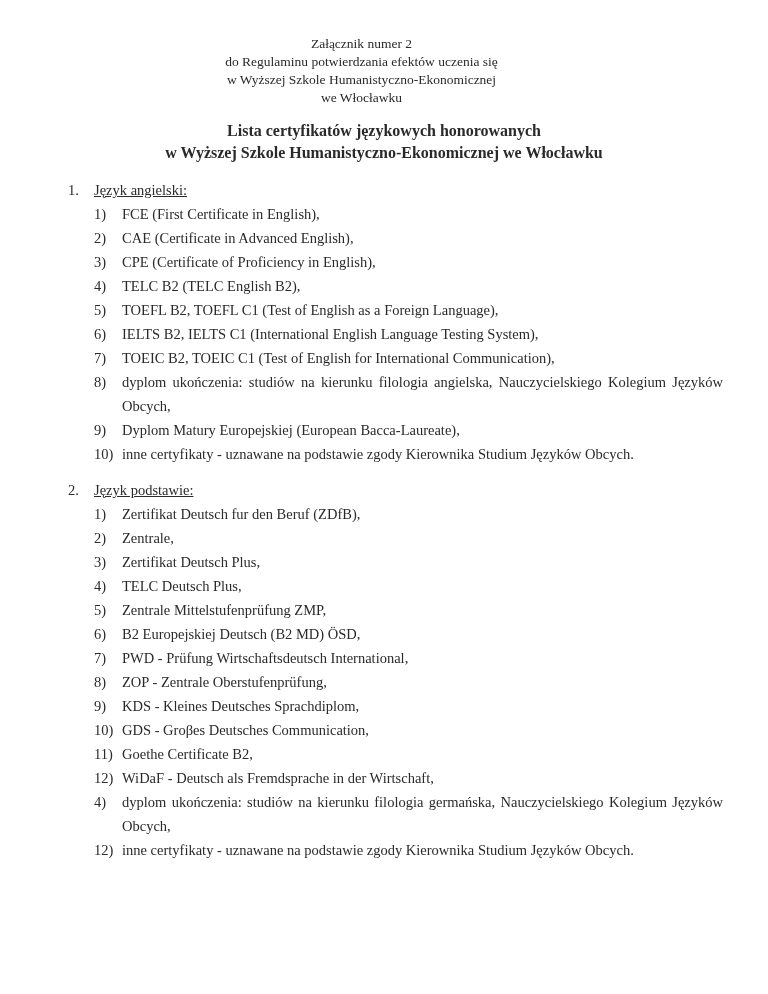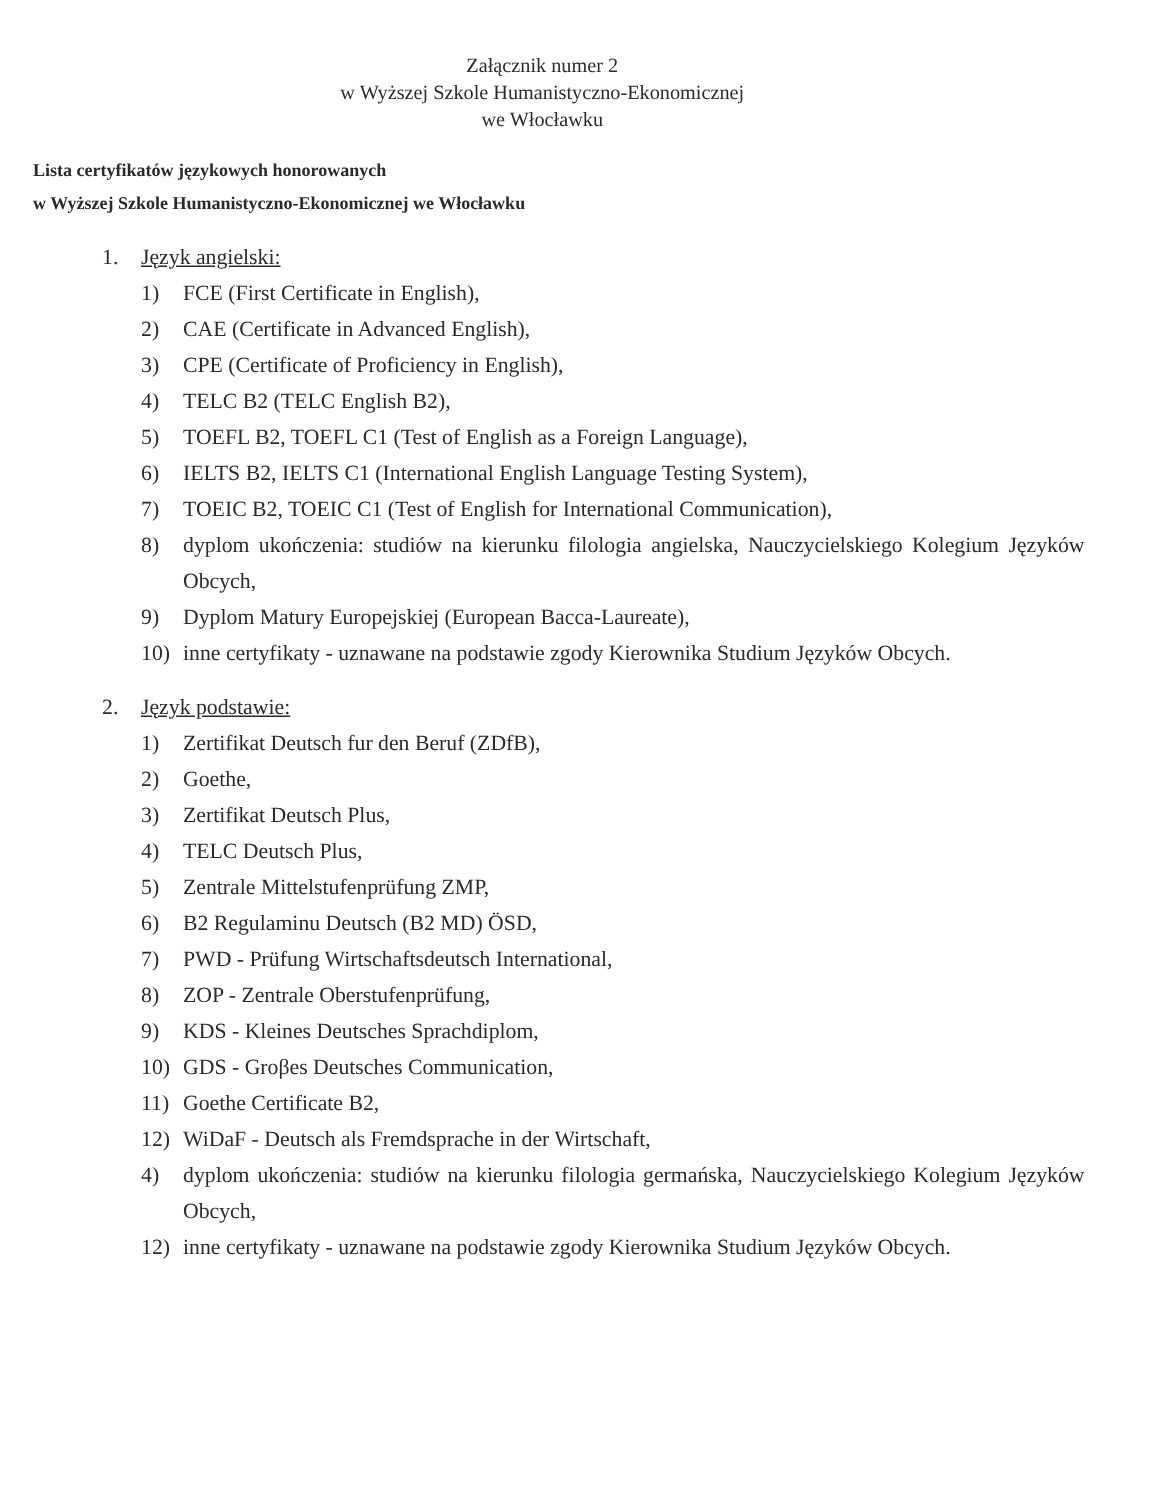--- a/index.html
+++ b/index.html
@@ -22,25 +22,24 @@
     padding: 35px 45px 0 0;
     text-align: center;
     font-size: 13.5px;
     line-height: 18px;
   }
   .hdr-line { white-space: nowrap; }
 
   
   .doc-title {
     margin-top: 13px;
-    text-align: left;
+    text-align: center;
     font-weight: bold;
-    font-size: 12px;
+    font-size: 16px;
     line-height: 22px;
-    padding-left: 22px;
   }
 
   
   .sections {
     padding: 0 45px 0 68px;
   }
   .section { margin-top: 14px; }
   .section + .section { margin-top: 12px; }
   .section-heading {
     line-height: 24px;
@@ -71,20 +70,21 @@
     text-align: justify;
     text-align-last: justify;
   }
 </style>
 </head>
 <body>
 
 <div class="page">
   <div class="attachment-header">
       <div class="hdr-line">Załącznik numer 2</div>
+      <div class="hdr-line">do Regulaminu potwierdzania efektów uczenia się</div>
       <div class="hdr-line">w Wyższej Szkole Humanistyczno-Ekonomicznej</div>
       <div class="hdr-line">we Włocławku</div>
     </div>
   <div class="doc-title">
       <div class="title-line">Lista certyfikatów językowych honorowanych</div>
       <div class="title-line">w Wyższej Szkole Humanistyczno-Ekonomicznej we Włocławku</div>
     </div>
   <div class="sections">
       <div class="section">
         <div class="section-heading"><span class="section-number">1.</span><span class="section-heading-text">Język angielski:</span></div>
@@ -157,21 +157,21 @@
         <div class="items">
           <div class="item">
             <span class="item-num">1)</span>
             <div class="item-text">
               <div class="line">Zertifikat Deutsch fur den Beruf (ZDfB),</div>
             </div>
           </div>
           <div class="item">
             <span class="item-num">2)</span>
             <div class="item-text">
-              <div class="line">Goethe,</div>
+              <div class="line">Zentrale,</div>
             </div>
           </div>
           <div class="item">
             <span class="item-num">3)</span>
             <div class="item-text">
               <div class="line">Zertifikat Deutsch Plus,</div>
             </div>
           </div>
           <div class="item">
             <span class="item-num">4)</span>
@@ -181,21 +181,21 @@
           </div>
           <div class="item">
             <span class="item-num">5)</span>
             <div class="item-text">
               <div class="line">Zentrale Mittelstufenprüfung ZMP,</div>
             </div>
           </div>
           <div class="item">
             <span class="item-num">6)</span>
             <div class="item-text">
-              <div class="line">B2 Regulaminu Deutsch (B2 MD) ÖSD,</div>
+              <div class="line">B2 Europejskiej Deutsch (B2 MD) ÖSD,</div>
             </div>
           </div>
           <div class="item">
             <span class="item-num">7)</span>
             <div class="item-text">
               <div class="line">PWD - Prüfung Wirtschaftsdeutsch International,</div>
             </div>
           </div>
           <div class="item">
             <span class="item-num">8)</span>

